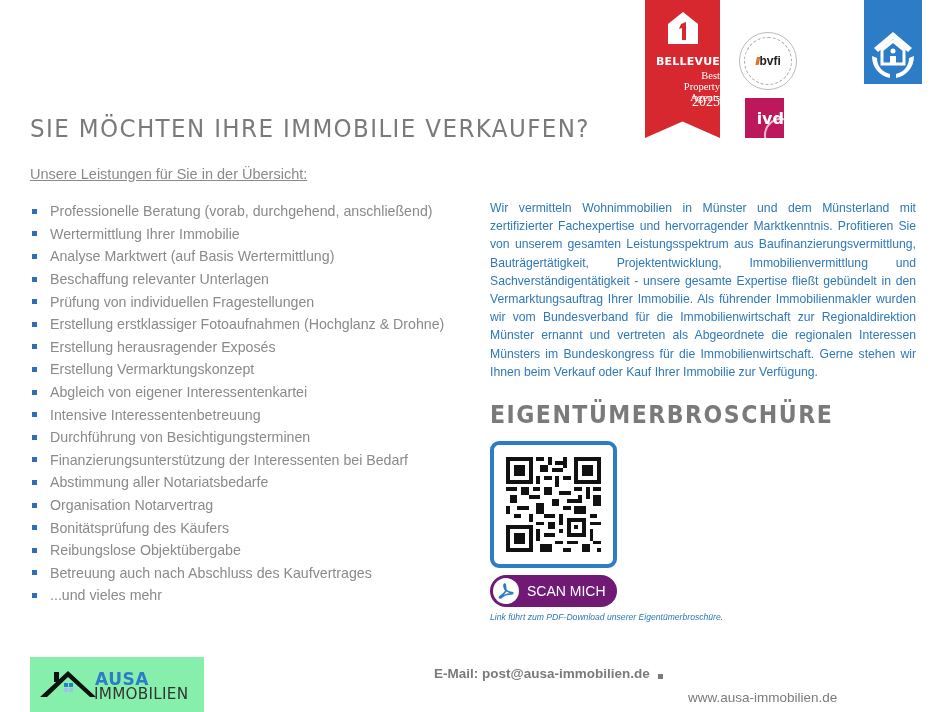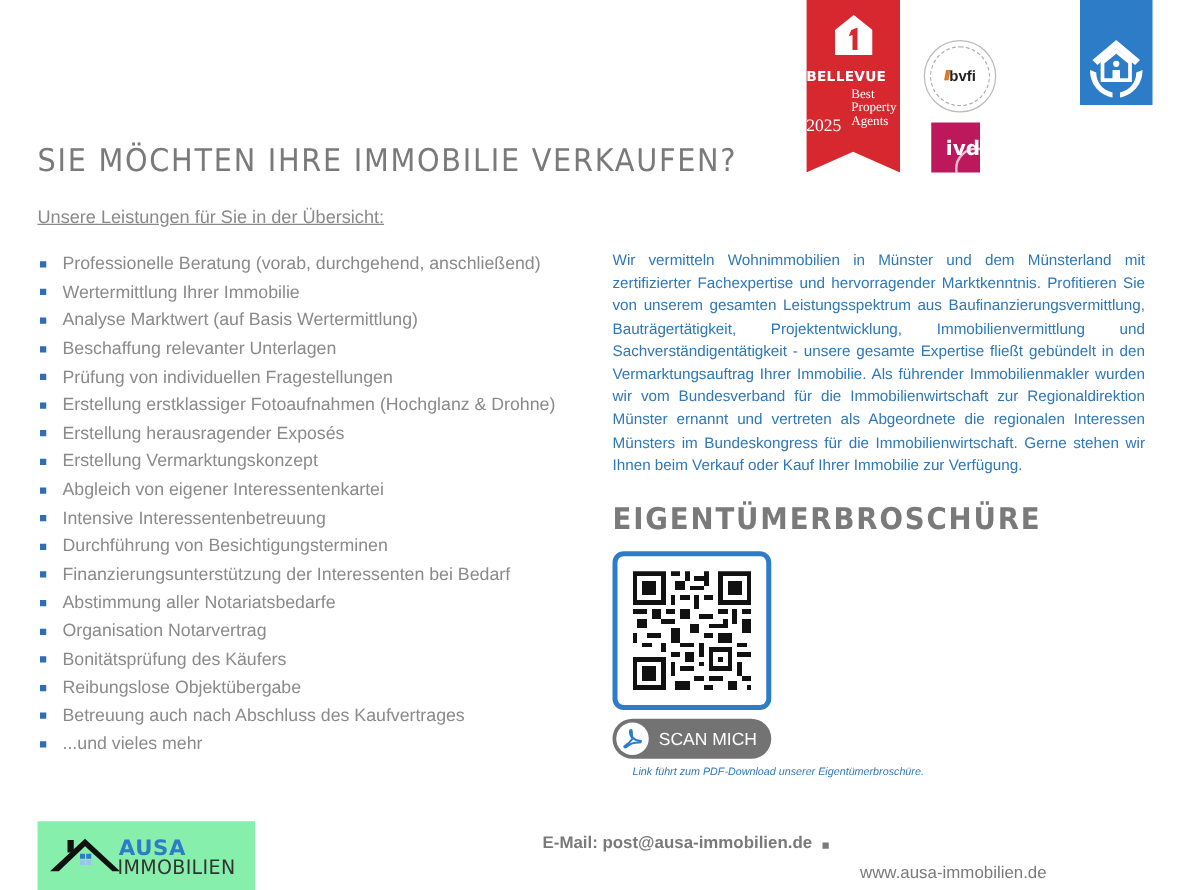--- a/index.html
+++ b/index.html
@@ -4,21 +4,21 @@
 <style>
   * { box-sizing: border-box; margin: 0; padding: 0; }
   html, body { width: 950px; height: 712px; background: #ffffff; overflow: hidden; }
   body { position: relative; font-family: "Liberation Sans", "DejaVu Sans", sans-serif; color: #7f7f7f; }
 
   
   .bellevue {
     position: absolute; left: 645px; top: 0; width: 75px; height: 138px;
     background: #d7282f;
     clip-path: polygon(0 0, 100% 0, 100% 100%, 50% 88%, 0 100%);
-    color: #fff; text-align: left;
+    color: #fff; text-align: right;
   }
   .bellevue .house { position: absolute; left: 23px; top: 12px; width: 30px; height: 32px; }
   .bellevue .b-title { position: absolute; top: 55px; width: 100%; font-family: "DejaVu Sans", sans-serif; font-weight: bold; font-size: 11px; letter-spacing: 0.2px; }
   .bellevue .b-sub { position: absolute; top: 70px; width: 100%; font-family: "Liberation Serif", serif; font-size: 10.5px; line-height: 11px; padding-left: 36px; }
   .bellevue .b-year { position: absolute; top: 94px; width: 100%; font-family: "Liberation Serif", serif; font-size: 14px; }
 
   .bvfi {
     position: absolute; left: 739px; top: 32px; width: 58px; height: 58px;
     border-radius: 50%; border: 1px solid #bbb; background: #fff;
     display: flex; align-items: center; justify-content: center;
@@ -66,29 +66,29 @@
 
   .qr-box {
     position: absolute; left: 490px; top: 441px; width: 127px; height: 127px;
     border: 4px solid #2d7cc8; border-radius: 9px; background: #fff;
     display: flex; align-items: center; justify-content: center;
   }
   .qr-box svg { display: block; }
 
   .scan-button {
     position: absolute; left: 490px; top: 575px; width: 127px; height: 32px; border-radius: 16px;
-    background: #737373; color: #fff; display: flex; align-items: center; cursor: pointer;
+    background: #701a75; color: #fff; display: flex; align-items: center; cursor: pointer;
   }
   .scan-button .pdf-icon {
     width: 26px; height: 26px; border-radius: 50%; background: #fff; margin-left: 3px;
     display: flex; align-items: center; justify-content: center;
   }
   .scan-button .scan-label { margin-left: 8px; font-size: 14px; }
   .brochure-note {
-    position: absolute; left: 490px; top: 612px; font-size: 8.6px; color: #2f78b8; font-style: italic; margin-left: 16px;
+    position: absolute; left: 490px; top: 612px; font-size: 8.6px; color: #2f78b8; font-style: italic;
   }
 
   
   .footer-logo {
     position: absolute; left: 30px; top: 657px; width: 174px; height: 55px; background: #86efac;
   }
   .footer-logo svg { position: absolute; left: 8px; top: 6px; }
   .footer-logo .ausa { position: absolute; left: 65px; top: 12px; font-size: 17px; font-weight: bold; color: #2d7cc8; letter-spacing: 0.5px; font-family: "DejaVu Sans", sans-serif; }
   .footer-logo .immo { position: absolute; left: 64px; top: 27px; font-size: 16px; color: #333; letter-spacing: 0.3px; font-family: "DejaVu Sans", sans-serif; font-weight: normal; transform: scaleX(0.95); transform-origin: left; }
 

